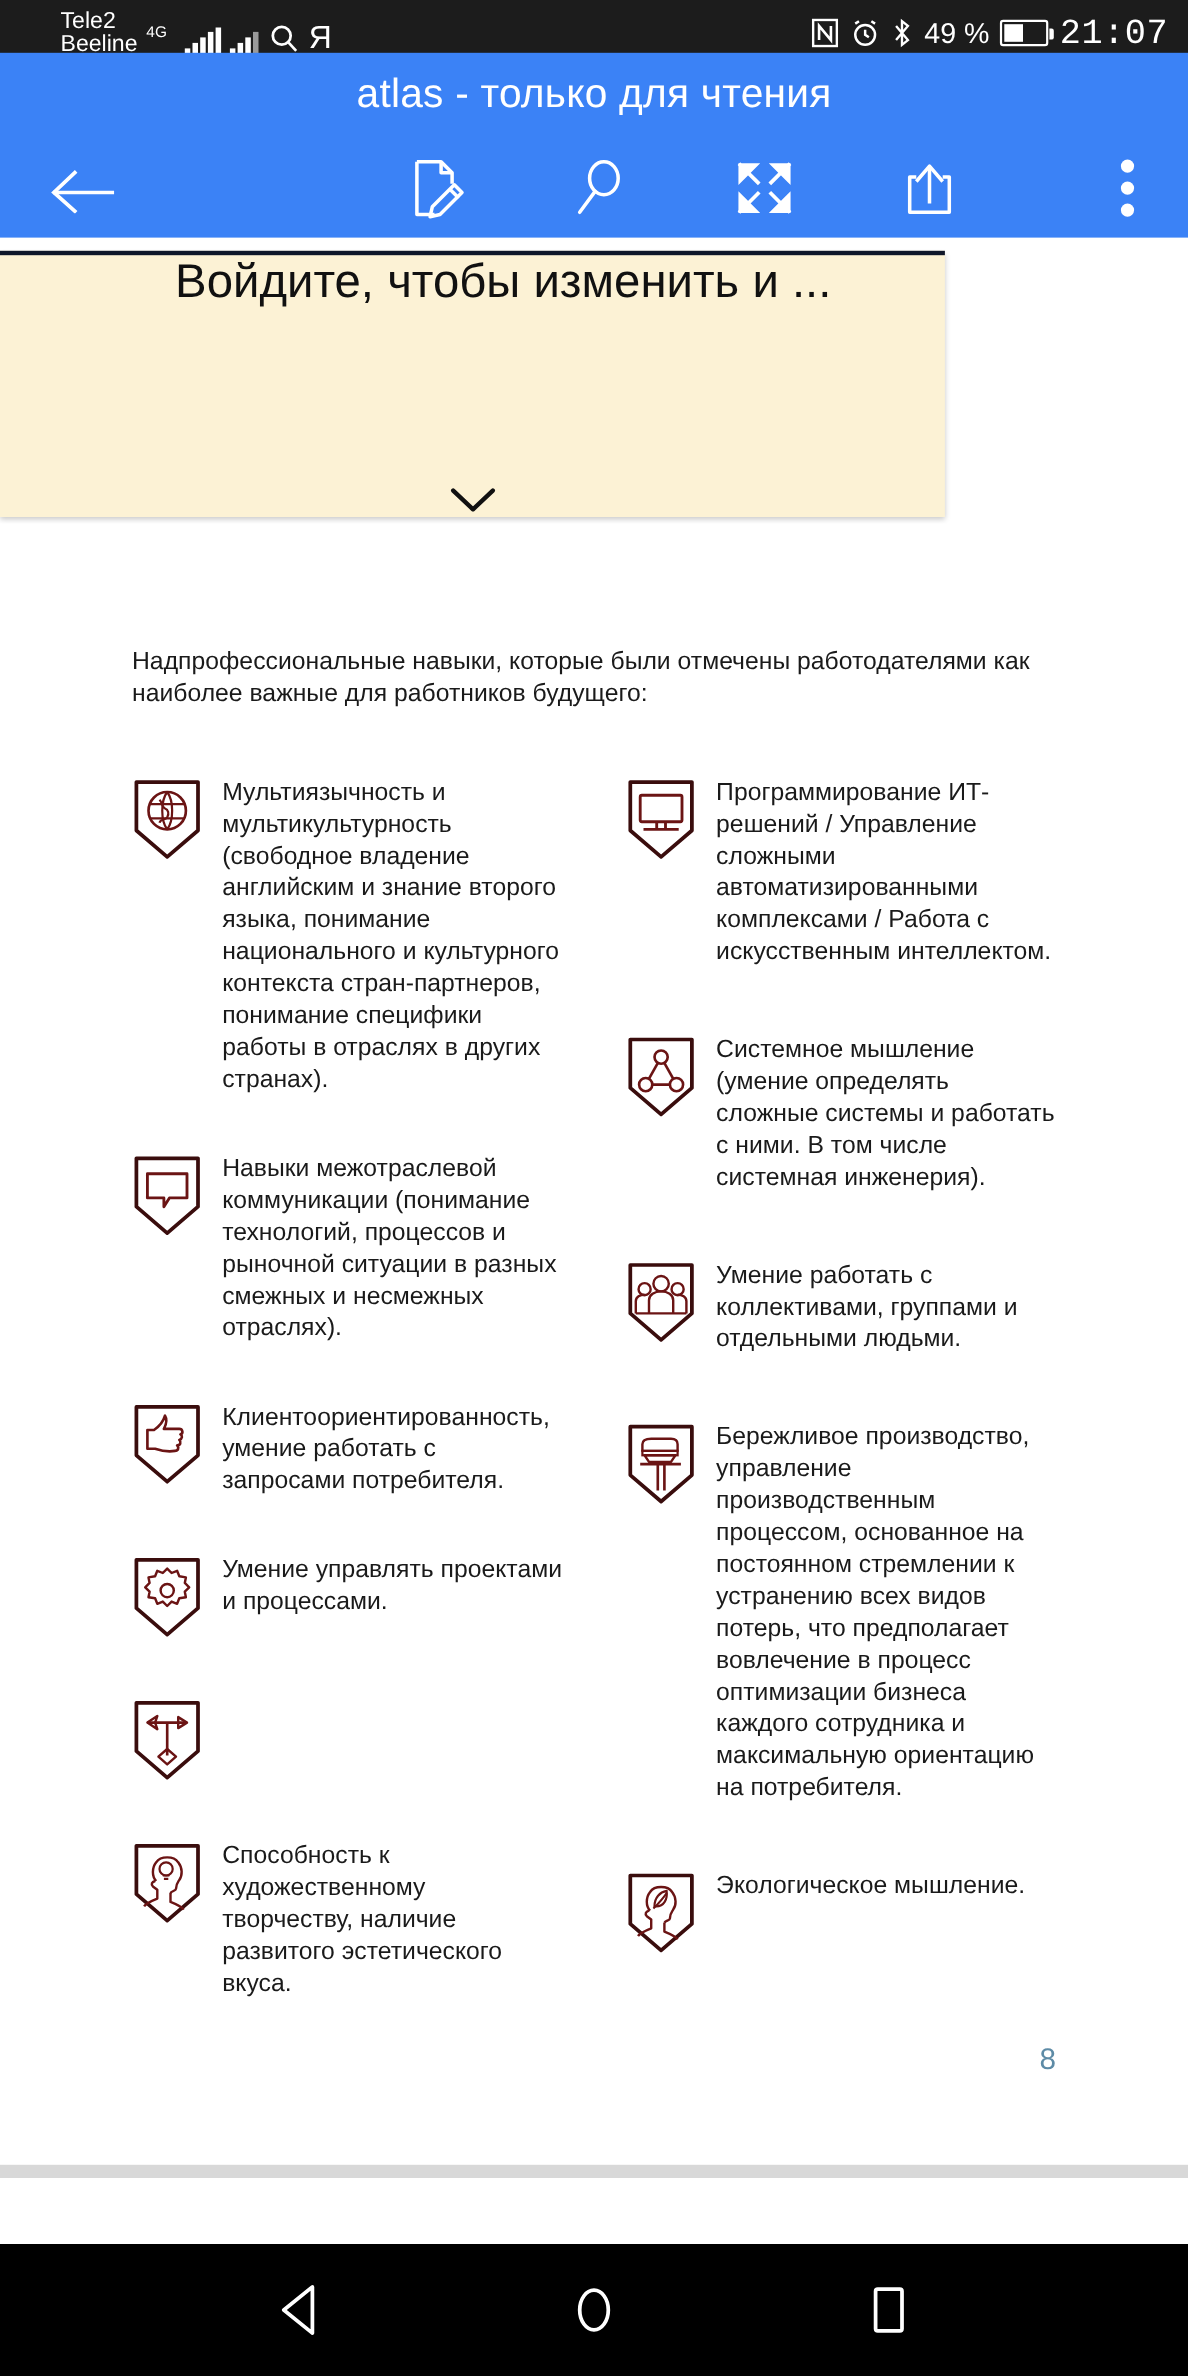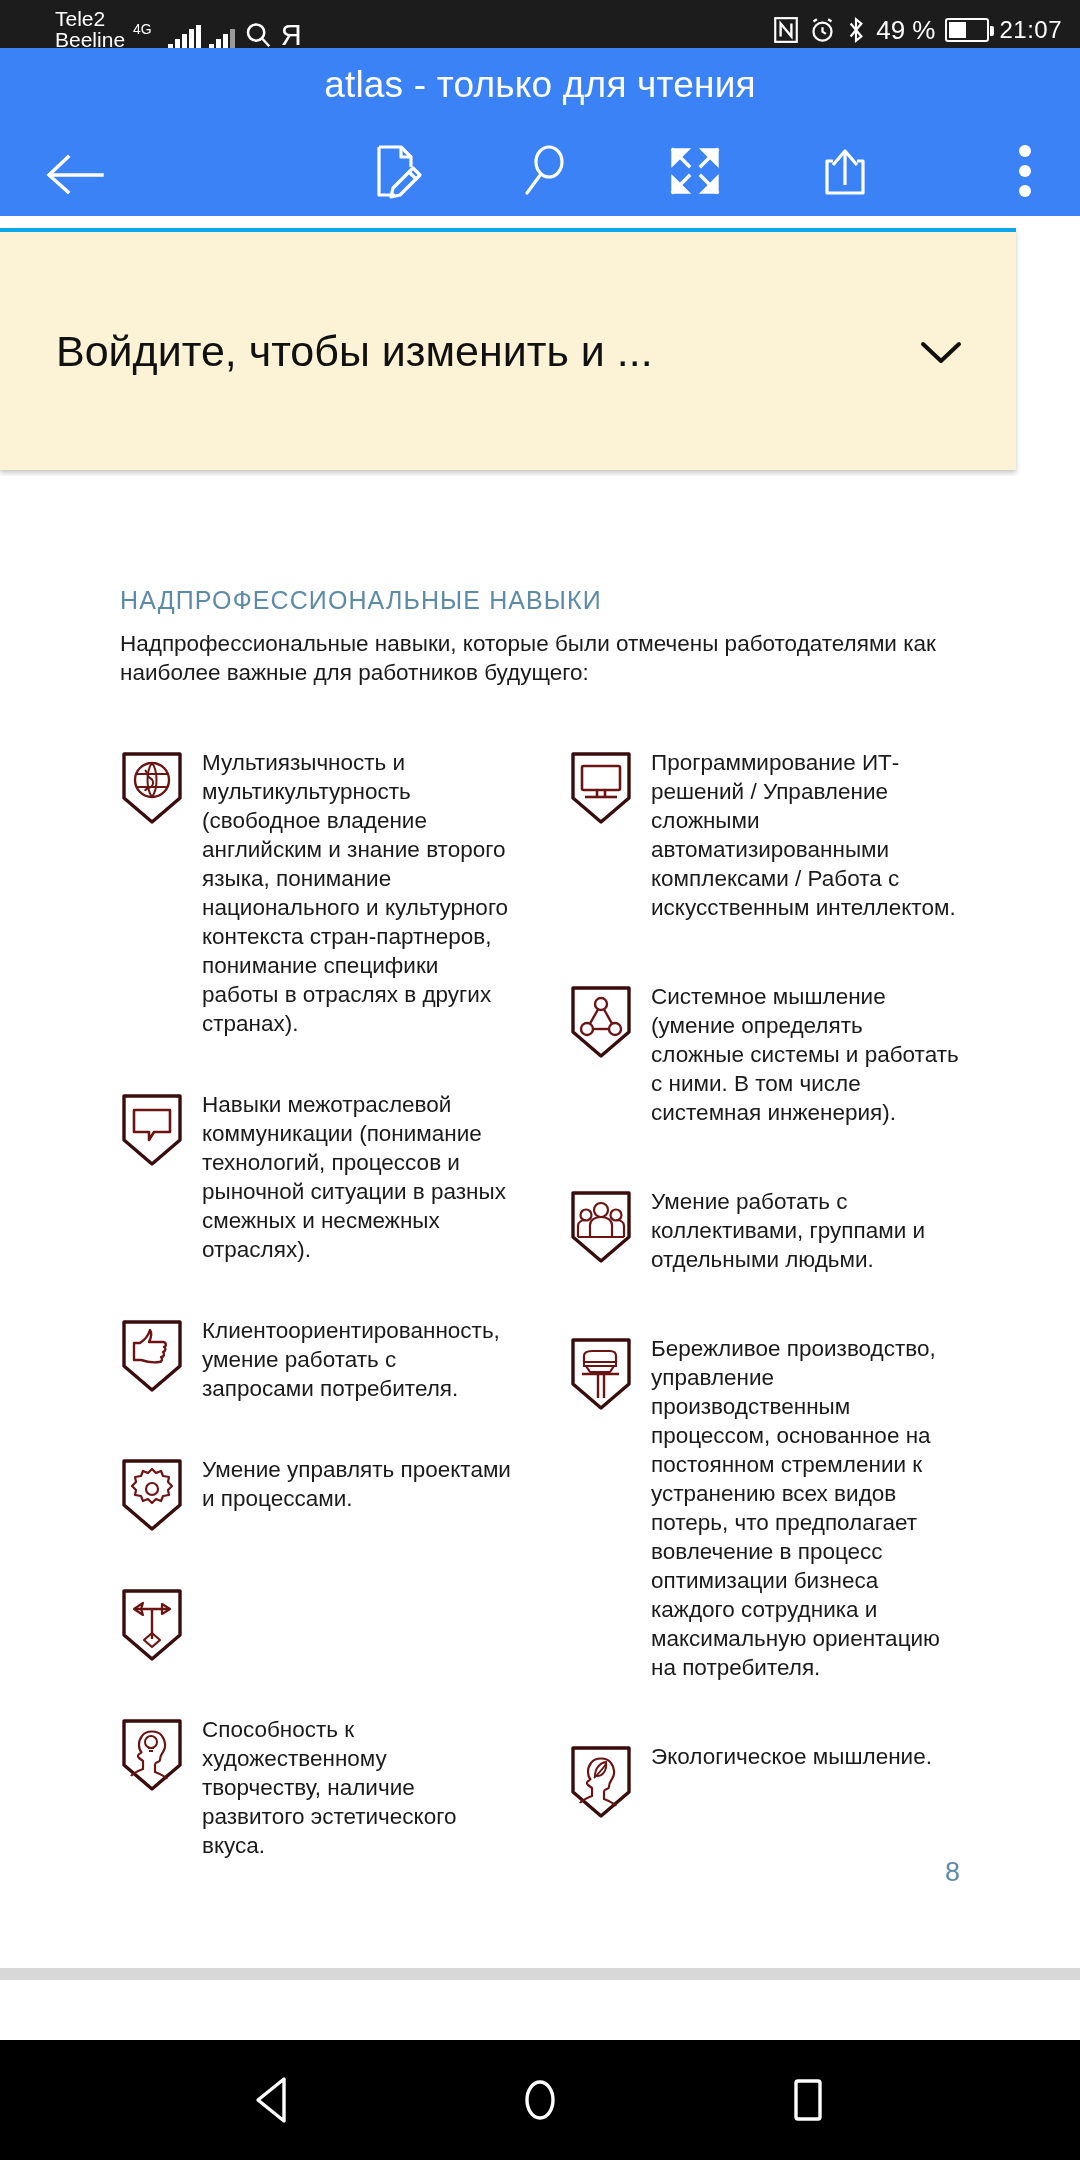--- a/index.html
+++ b/index.html
@@ -36,21 +36,21 @@
   .sb-right { display: flex; align-items: center; gap: 10px; font-size: 26px; }
   .battery {
     width: 44px; height: 24px; border: 2.5px solid #fff; border-radius: 3px;
     position: relative; display: inline-block;
   }
   .battery::after {
     content: ""; position: absolute; right: -7px; top: 6px; width: 4px; height: 10px;
     background: #fff; border-radius: 0 2px 2px 0;
   }
   .battery i { position: absolute; left: 2px; top: 2px; bottom: 2px; width: 42%; background: #fff; }
-  .clock { font-size: 24px; letter-spacing: .5px; }
+  .clock { font-size: 32px; letter-spacing: .5px; font-family: Liberation Mono, monospace; }
 
   
   .titlebar {
     position: absolute; top: 48px; left: 0; width: 1080px; height: 168px;
     background: #3b82f6; color: #fff;
   }
   .app-title {
     text-align: center; font-size: 37px; padding-top: 16px; font-weight: 400;
     letter-spacing: .2px;
   }
@@ -63,24 +63,25 @@
     cursor: pointer;
   }
   .tb-back { width: 150px; }
   .tb-spacer { flex: 0 0 170px; }
   .tb-mid { width: 150px; }
   .tb-more { width: 110px; margin-left: auto; }
   .tb-btn svg { display: block; }
 
   
   .banner {
-    position: absolute; top: 228px; left: 0; width: 1016px; height: 242px;
+    position: absolute; top: 228px; left: 0; width: 859px; height: 242px;
     background: #fcf2d5; display: flex; align-items: center;
-    border-top: 4px solid #0ea5e9;
+    border-top: 4px solid #0f172a;
     box-shadow: 0 3px 5px rgba(0,0,0,.22);
+    flex-direction: column;
   }
   .banner-text { font-size: 43px; color: #111; padding-left: 56px; flex: 1; }
   .banner-chevron { width: 150px; display: flex; align-items: center; justify-content: center; }
 
   
   .page {
     position: absolute; top: 476px; left: 0; width: 1080px; height: 1492px;
     background: #ffffff; overflow: hidden;
   }
   .doc-inner { position: absolute; left: 120px; top: 110px; width: 840px; }
@@ -239,21 +240,20 @@
     <div class="banner-text">Войдите, чтобы изменить и ...</div>
     <div class="banner-chevron">
       <svg width="52" height="34" viewBox="0 0 52 34" fill="none" stroke="#111" stroke-width="4" stroke-linecap="round" stroke-linejoin="round">
         <polyline points="8,10 26,27 44,10"></polyline>
       </svg>
     </div>
   </div>
 
   <div class="page">
     <div class="doc-inner">
-      <div class="doc-heading">НАДПРОФЕССИОНАЛЬНЫЕ НАВЫКИ</div>
       <p class="doc-intro">Надпрофессиональные навыки, которые были отмечены работодателями как наиболее важные для работников будущего:</p>
 
       <div class="columns">
 
         <div class="col left">
 
           <div class="skill">
             <div class="badge">
               <svg width="64" height="76" viewBox="0 0 64 76">
                 <path d="M4 4h56v44L32 72 4 48z" fill="none" stroke="#3a0d0d" stroke-width="3.4" stroke-linejoin="round"></path>

